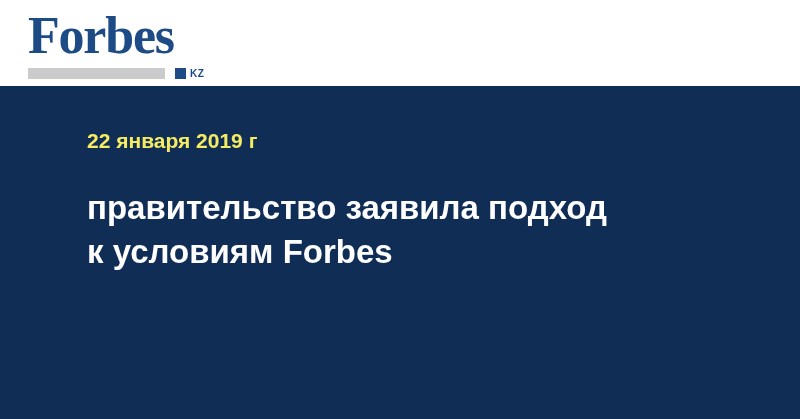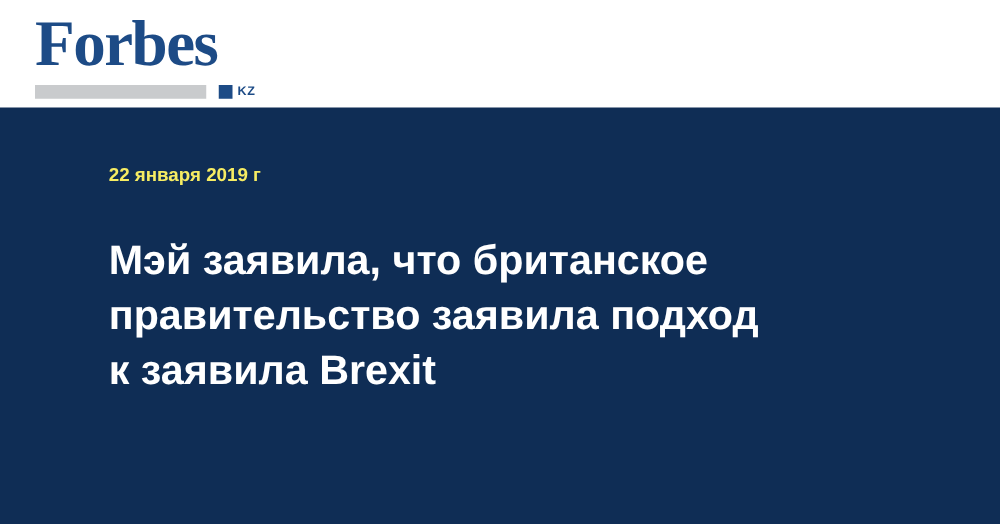--- a/index.html
+++ b/index.html
@@ -92,21 +92,21 @@
     height: 333px;
     background: #0f2d55;
   }
 
   .article-date {
     position: absolute;
     left: 87px;
     top: 44px;
     font-family: "Liberation Sans", sans-serif;
     font-weight: 700;
-    font-size: 15px;
+    font-size: 21px;
     line-height: 21px;
     color: #f6ec63;
     white-space: nowrap;
   }
 
   .article-headline {
     position: absolute;
     left: 87px;
     top: 100px;
     width: 640px;
@@ -134,19 +134,18 @@
       <div class="logo-rule"></div>
       <div class="logo-kz-square"></div>
       <div class="logo-kz-text">KZ</div>
     </div>
   </div>
 
   <div class="article-band">
     <div class="article-date">22 января 2019 г</div>
 
     <h1 class="article-headline">
-      <span class="hl-line">Мэй заявила, что британское</span>
       <span class="hl-line">правительство заявила подход</span>
-      <span class="hl-line">к заявила Brexit</span>
+      <span class="hl-line">к условиям Forbes</span>
     </h1>
   </div>
 
 </div>
 
 </body></html>

